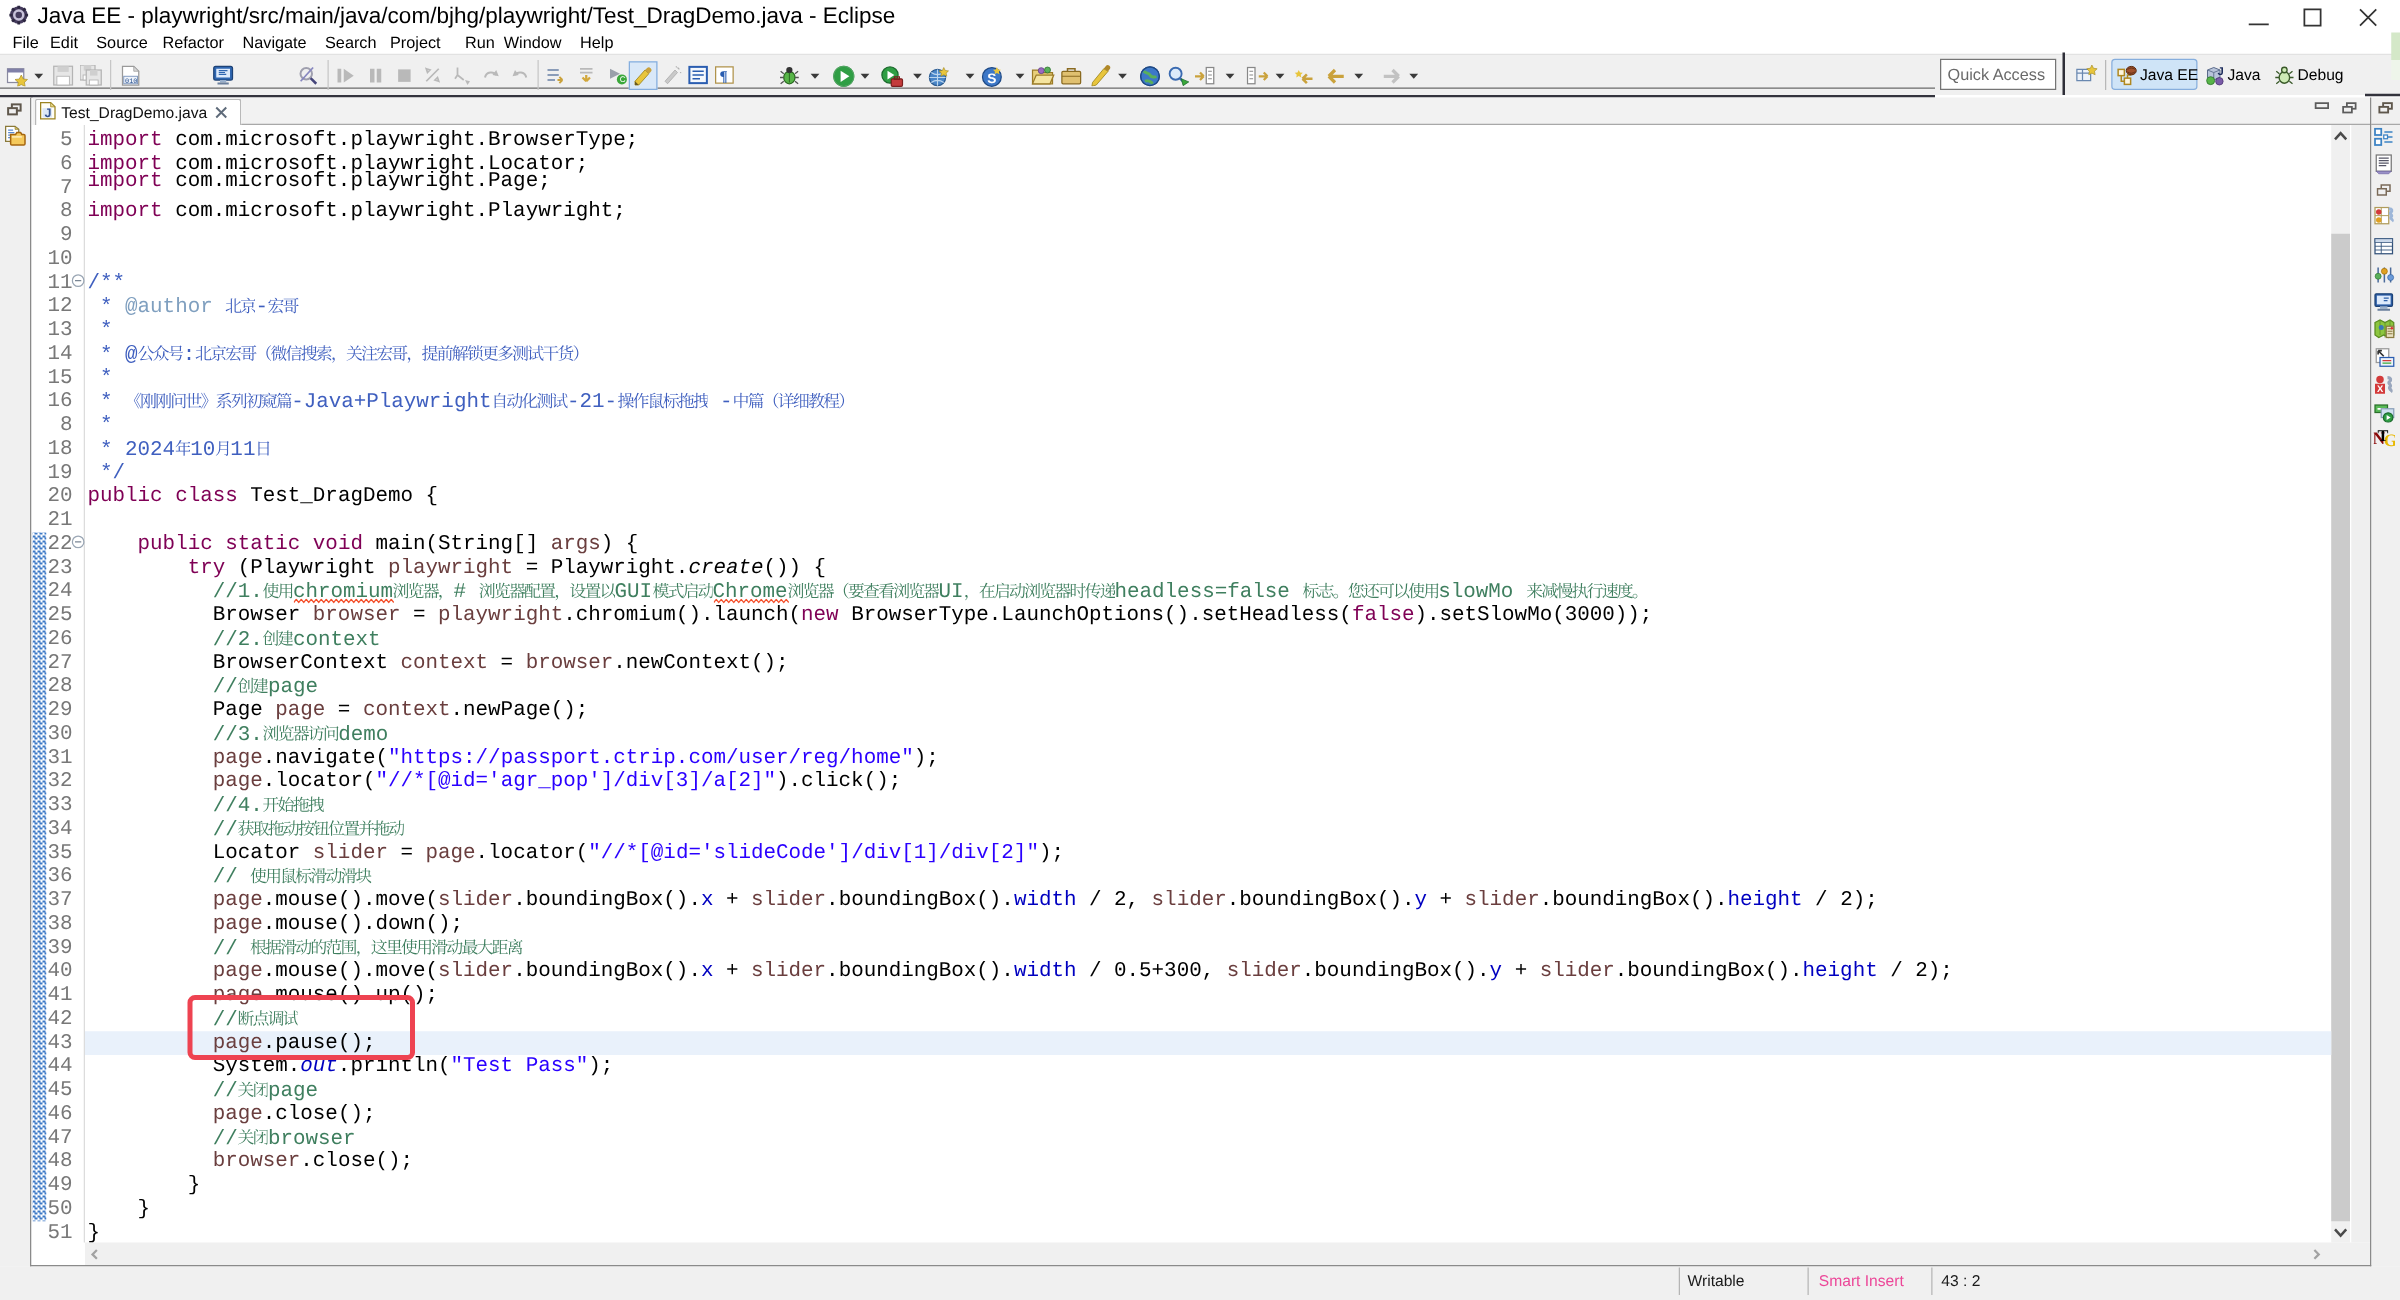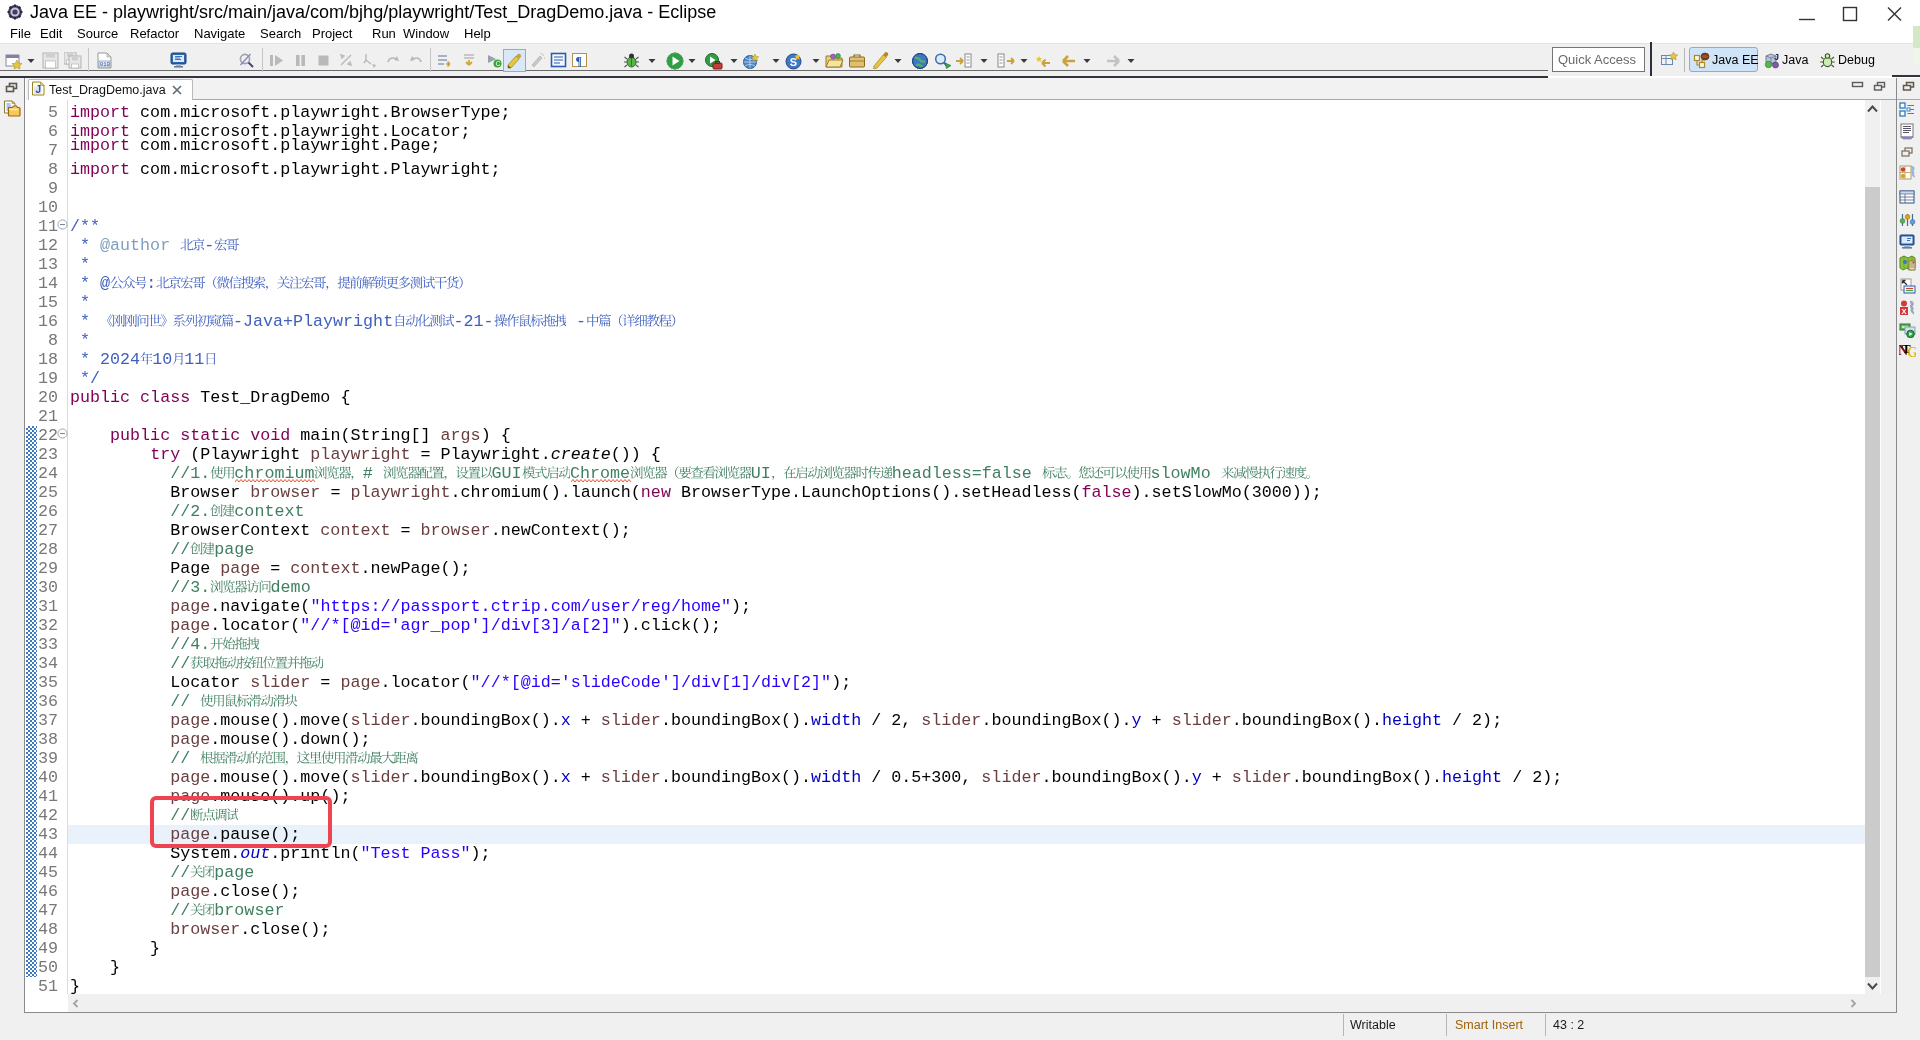--- a/index.html
+++ b/index.html
@@ -782,21 +782,21 @@
     <path d="M0 3L2 0.5L4 3L6 0.5L8 3L10 0.5L12 3L14 0.5L16 3L18 0.5L20 3L22 0.5L24 3L26 0.5L28 3L30 0.5L32 3L34 0.5L36 3L38 0.5L40 3L42 0.5L44 3L46 0.5L48 3L50 0.5L52 3L54 0.5L56 3L58 0.5L60 3L62 0.5L64 3L66 0.5L68 3L70 0.5L72 3L74 0.5L76 3L78 0.5L80 3" stroke="#f4502c" stroke-width="1" fill="none"></path>
   </svg>
 <svg class="abs" style="left:570.978px;top:479.3px" width="62.324" height="4" viewBox="0 0 62.324 4">
     <path d="M0 3L2 0.5L4 3L6 0.5L8 3L10 0.5L12 3L14 0.5L16 3L18 0.5L20 3L22 0.5L24 3L26 0.5L28 3L30 0.5L32 3L34 0.5L36 3L38 0.5L40 3L42 0.5L44 3L46 0.5L48 3L50 0.5L52 3L54 0.5L56 3L58 0.5L60 3" stroke="#f4502c" stroke-width="1" fill="none"></path>
   </svg>
 <div class="abs" style="left:150px;top:795.5px;width:182px;height:52px;border:4px solid #ee4351;border-radius:6px"></div>
 <div class="abs" style="left:1343px;top:1014px;width:1px;height:22px;background:#b5b5b5"></div>
 <div class="abs" style="left:1446px;top:1014px;width:1px;height:22px;background:#b5b5b5"></div>
 <div class="abs" style="left:1545px;top:1014px;width:1px;height:22px;background:#b5b5b5"></div>
 <div class="ui" style="left:1350px;top:1018px;font-size:12.5px;color:#1a1a1a">Writable</div>
-<div class="ui" style="left:1455px;top:1018px;font-size:12.5px;color:#a16207">Smart Insert</div>
+<div class="ui" style="left:1455px;top:1018px;font-size:12.5px;color:#ec4899">Smart Insert</div>
 <div class="ui" style="left:1553px;top:1018px;font-size:12.5px;color:#1a1a1a">43 : 2</div>
 <svg class="abs" style="left:1902px;top:81px" width="14" height="12" viewBox="0 0 14 12">
     <rect x="4.5" y="1.5" width="7" height="4.5" fill="none" stroke="#5f574c" stroke-width="1.5"></rect>
     <rect x="1.5" y="4.5" width="7" height="4.5" fill="#f0f0f0" stroke="#5f574c" stroke-width="1.5"></rect>
   </svg>
 <svg class="abs" style="left:1899px;top:102px" width="17" height="15" viewBox="0 0 17 15">
     <rect x="1" y="1" width="5" height="5" fill="#fff" stroke="#3b82c4" stroke-width="1.4"></rect>
     <rect x="1" y="9" width="5" height="5" fill="#fff" stroke="#3b82c4" stroke-width="1.4"></rect>
     <path d="M8.5 3.5H15M8.5 11.5H15M10.5 7.5H15" stroke="#3b82c4" stroke-width="1.2"></path>
     <rect x="8" y="6" width="3" height="3" fill="#fff" stroke="#3b82c4" stroke-width="1"></rect>

